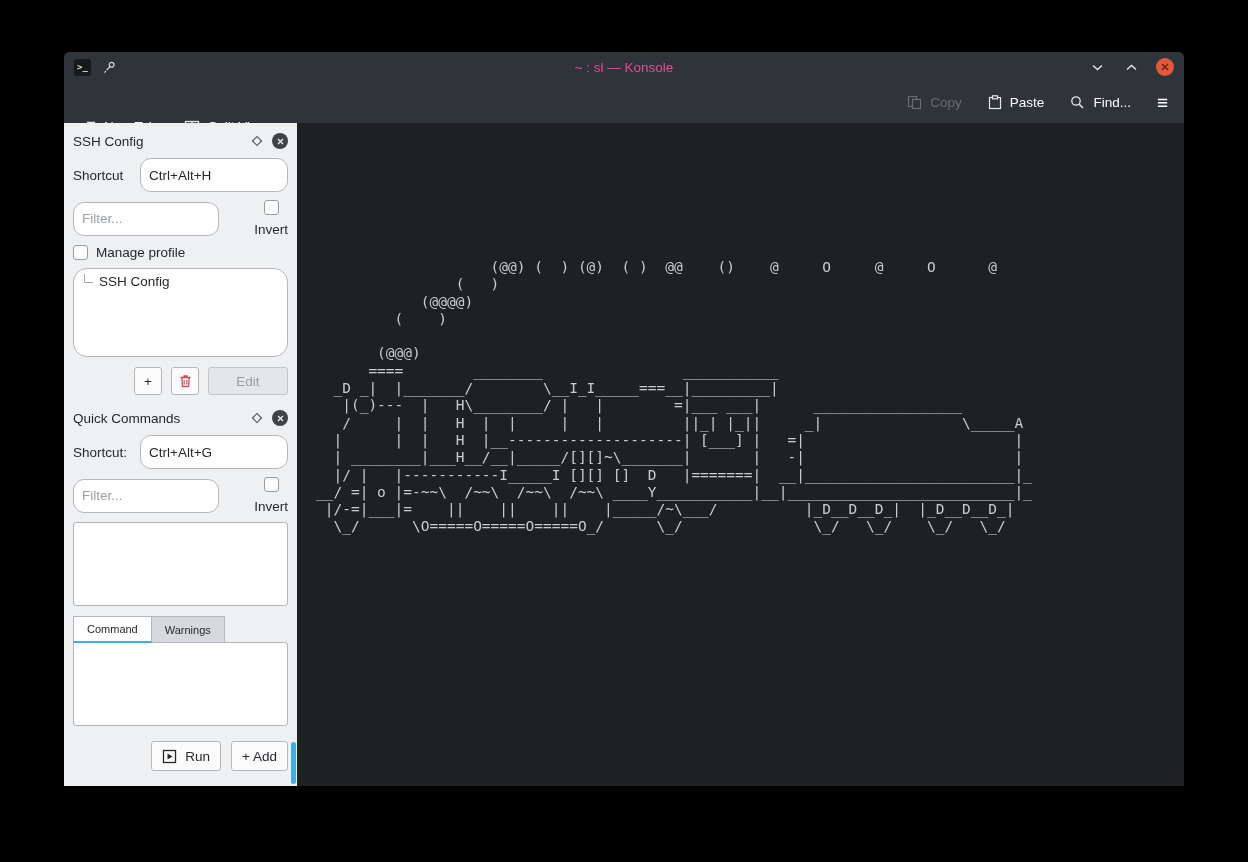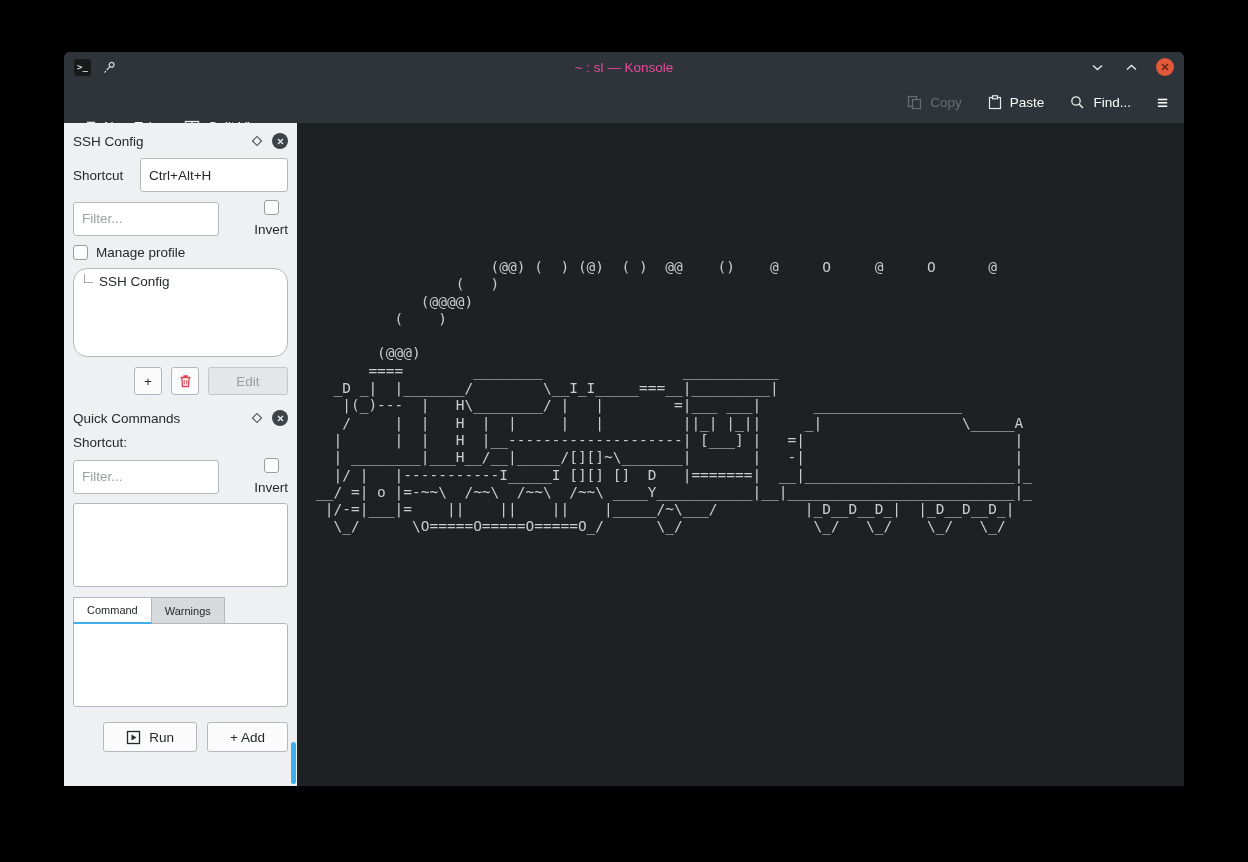--- a/index.html
+++ b/index.html
@@ -30,42 +30,42 @@
 
   
   .sidebar{width:233px;background:#eff0f1;padding:10px 7px 0;position:relative;flex-shrink:0;color:#26292c;}
   .panel-header{display:flex;align-items:center;margin:0 2px 9px;}
   .panel-title{font-size:13.5px;}
   .panel-actions{margin-left:auto;display:flex;gap:8px;align-items:center;}
   .float-btn{display:flex;align-items:center;justify-content:center;width:14px;height:14px;}
   .panel-close{width:16px;height:16px;border-radius:50%;background:#3e4347;display:flex;align-items:center;justify-content:center;}
   .form-row{display:flex;align-items:center;margin:0 2px 8px;}
   .label{font-size:13.5px;}
-  input.text{height:32px;border:1px solid #b4b8bc;border-radius:3px;background:#fff;font-size:13.5px;color:#26292c;padding:16px 8px;font-family:inherit;outline:none;}
+  input.text{height:32px;border:1px solid #b4b8bc;border-radius:11px;background:#fff;font-size:13.5px;color:#26292c;padding:16px 8px;font-family:inherit;outline:none;}
   input.text::placeholder{color:#9aa0a4;}
   .shortcut-input{width:148px;margin-left:auto;}
   .filter-input{width:146px;}
   .cb-wrap{display:flex;align-items:center;gap:7px;margin-left:auto;flex-direction:column;}
   .checkbox{width:15px;height:15px;border:1px solid #989da1;border-radius:3px;background:#fdfdfd;flex-shrink:0;}
   .listbox{border:1px solid #b4b8bc;border-radius:3px;background:#fff;margin:0 2px 10px;}
   .ssh-list{height:89px;padding:5px 6px;border-radius:14px;}
   .qc-list{height:84px;}
   .tree-item{display:flex;align-items:center;font-size:13.5px;}
   .tree-branch{display:inline-block;width:9px;height:9px;border-left:1px solid #a6abaf;border-bottom:1px solid #a6abaf;margin:0 6px 6px 4px;}
   .btn-row{display:flex;gap:9px;justify-content:flex-end;margin:0 2px 15px;}
   .btn{height:28px;min-width:28px;background:#fbfbfc;border:1px solid #b4b8bc;border-radius:3px;font-size:13.5px;color:#26292c;display:flex;align-items:center;justify-content:center;padding:0 6px;}
   .btn.wide{width:80px;}
   .btn.disabled{background:#e4e6e7;color:#9b9ea1;border-color:#c2c6c9;}
   .tabs{display:flex;margin:2px 2px -1px;position:relative;z-index:1;}
   .tab{height:27px;padding:0 13px;font-size:11px;display:flex;align-items:center;border:1px solid #b4b8bc;cursor:default;}
   .tab.active{background:#fff;border-bottom:2px solid #3daee9;}
   .tab.inactive{background:#d7dadc;border-left:none;}
   .textarea-box{height:84px;background:#fff;border:1px solid #b4b8bc;border-radius:0 3px 3px 3px;margin:0 2px 15px;}
   .run-row{display:flex;gap:10px;justify-content:flex-end;margin:0 2px;}
-  .btn.action{height:30px;padding:0 22px;gap:8px;}
+  .btn.action{height:30px;padding:0 10px;gap:8px;}
   .sidebar-scroll-thumb{position:absolute;right:1px;bottom:2px;width:5px;height:42px;background:#3daee9;border-radius:2.5px;}
 
   
   .terminal{flex:1;background:#1e2124;position:relative;overflow:hidden;}
   .terminal pre{margin:0;padding:136px 0 0 19px;font-family:"DejaVu Sans Mono",monospace;font-size:14.5px;line-height:17.3px;color:#c9cccd;}
 
   svg{display:block;}
 </style>
 </head>
 <body>
@@ -231,20 +231,21 @@
             <span class="panel-close">
               <svg width="7" height="7" viewBox="0 0 7 7">
                   <path d="M1 1 L6 6 M6 1 L1 6" stroke="#eff0f1" stroke-width="1.3"></path>
                 </svg>
             </span>
           </span>
         </div>
 
         <div class="form-row">
           <span class="label">Shortcut:</span>
+          <input class="text shortcut-input" type="text" value="Ctrl+Alt+G" style="">
         </div>
 
         <div class="form-row">
           <input class="text filter-input" type="text" placeholder="Filter..." style="">
           <span class="cb-wrap">
             <span class="checkbox"></span>
             <span class="label">Invert</span>
           </span>
         </div>
 

